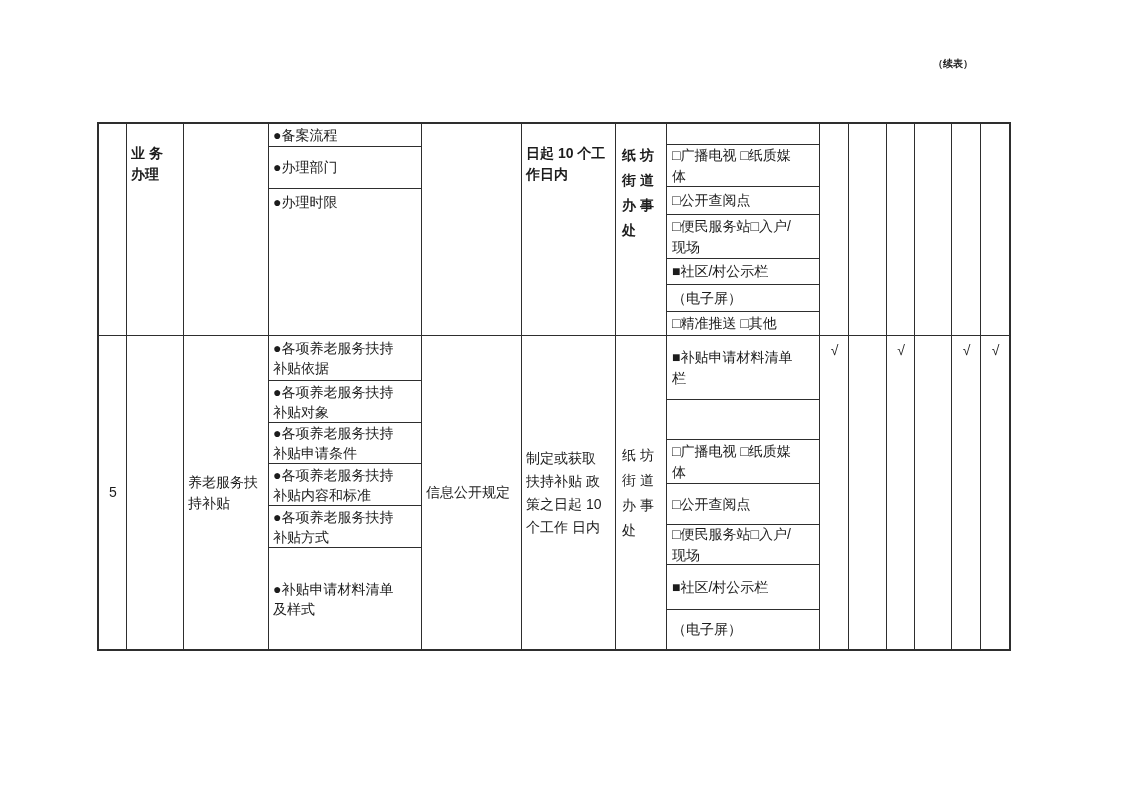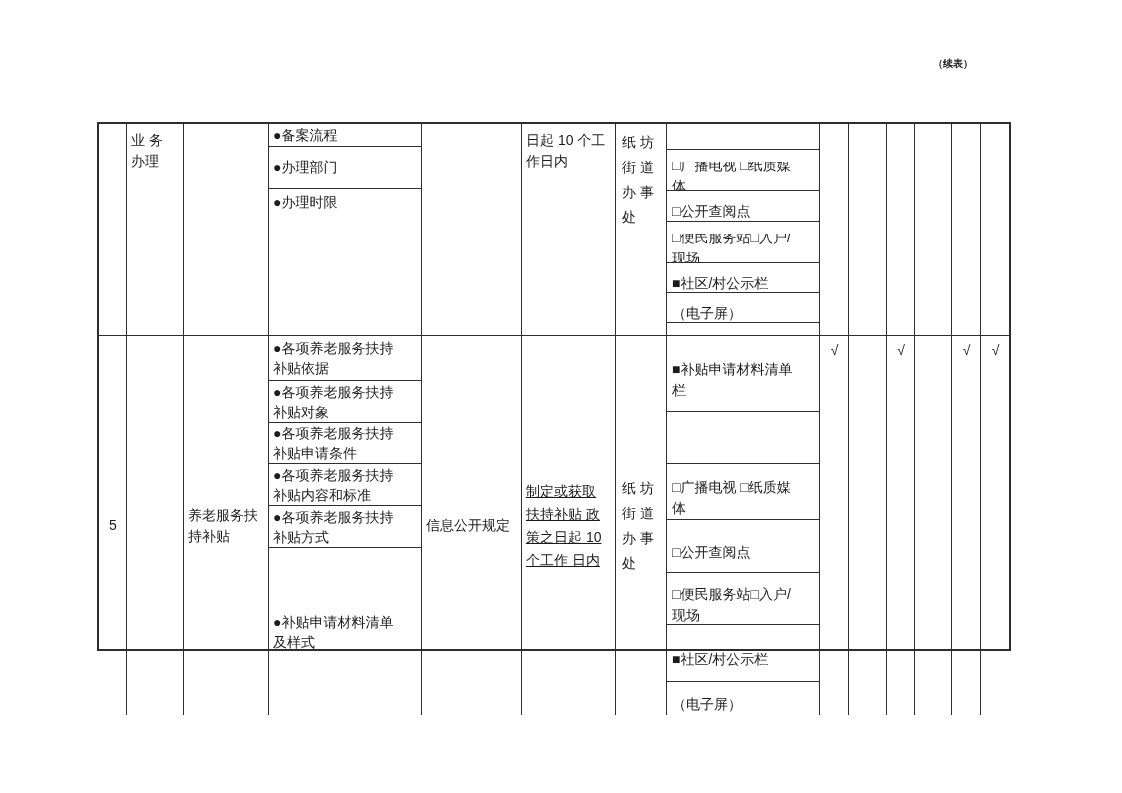--- a/index.html
+++ b/index.html
@@ -26,28 +26,28 @@
   .c5{width:100px}.c6{width:94px}.c7{width:51px}.c8{width:153px}
   .n1{width:29px}.n2{width:38px}.n3{width:28px}.n4{width:37px}.n5{width:29px}.n6{flex:1}
   .cell{
     box-sizing:border-box;border-bottom:1px solid #2e2e2e;
     display:flex;align-items:center;padding:0 3px 0 4px;
     line-height:21px;white-space:pre-line;overflow:hidden;
   }
   .cell:last-child,.cell.grow{border-bottom:none;}
   .grow{flex:1;}
   .fill{flex:1;display:flex;padding:0 3px 0 4px;line-height:21px;white-space:pre-line;box-sizing:border-box;overflow:hidden;}
-  .v-top{align-items:flex-start;padding-top:6px;}
+  .v-top{align-items:flex-start;padding-top:19px;font-weight:bold;}
   .v-mid{align-items:center;}
   .h-mid{justify-content:center;}
   .subject{line-height:25px;padding-left:6px;}
-  .deadline-b{line-height:23px;text-decoration:underline;}
+  .deadline-b{line-height:23px;}
   .tight{line-height:20px;}
   .mark{align-items:flex-start;justify-content:center;padding-top:4px;font-size:14px;}
-  .chan{padding-left:5px;margin-top:12px;}
+  .chan{padding-left:5px;}
 </style>
 </head>
 <body>
 
 <div class="cont-label">（续表）</div>
 
 <div class="tbl">
 
   <div class="sec sec-top">
     <div class="col c1">

